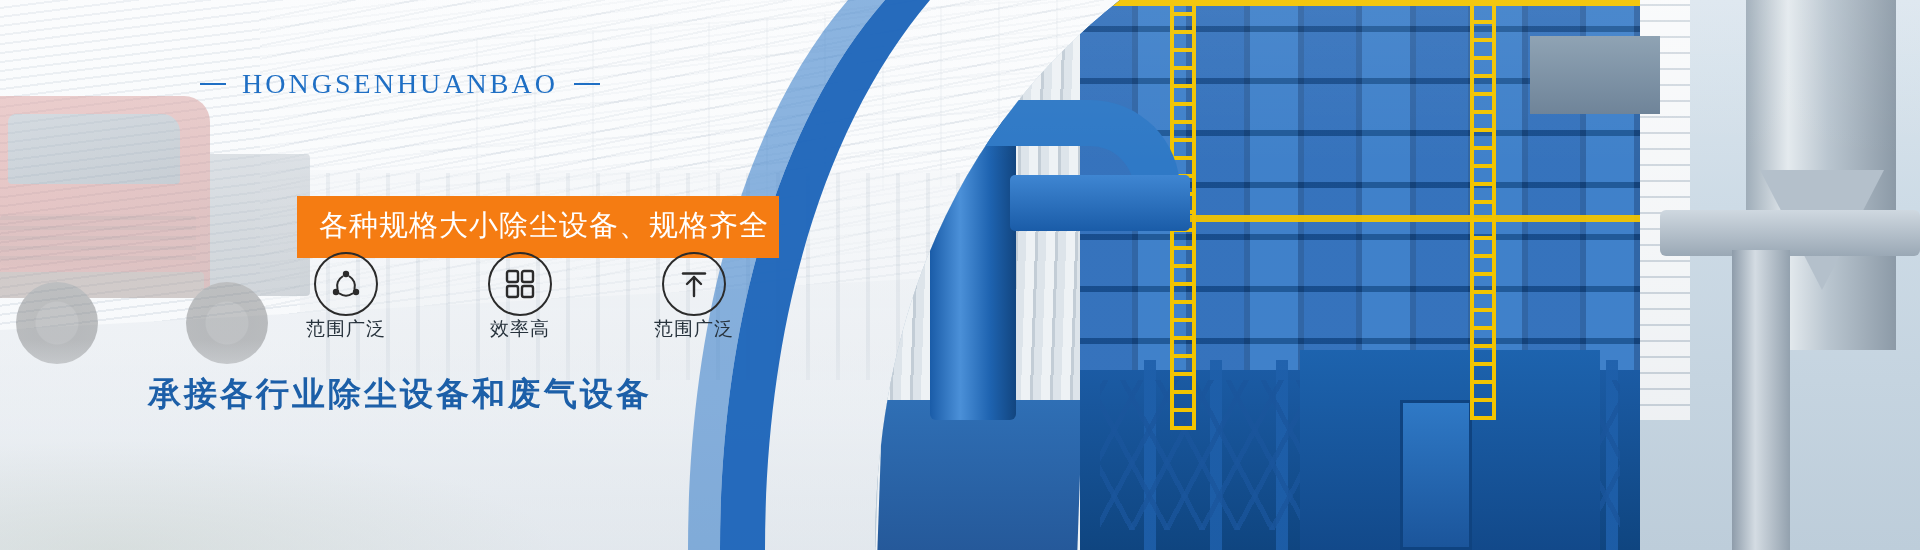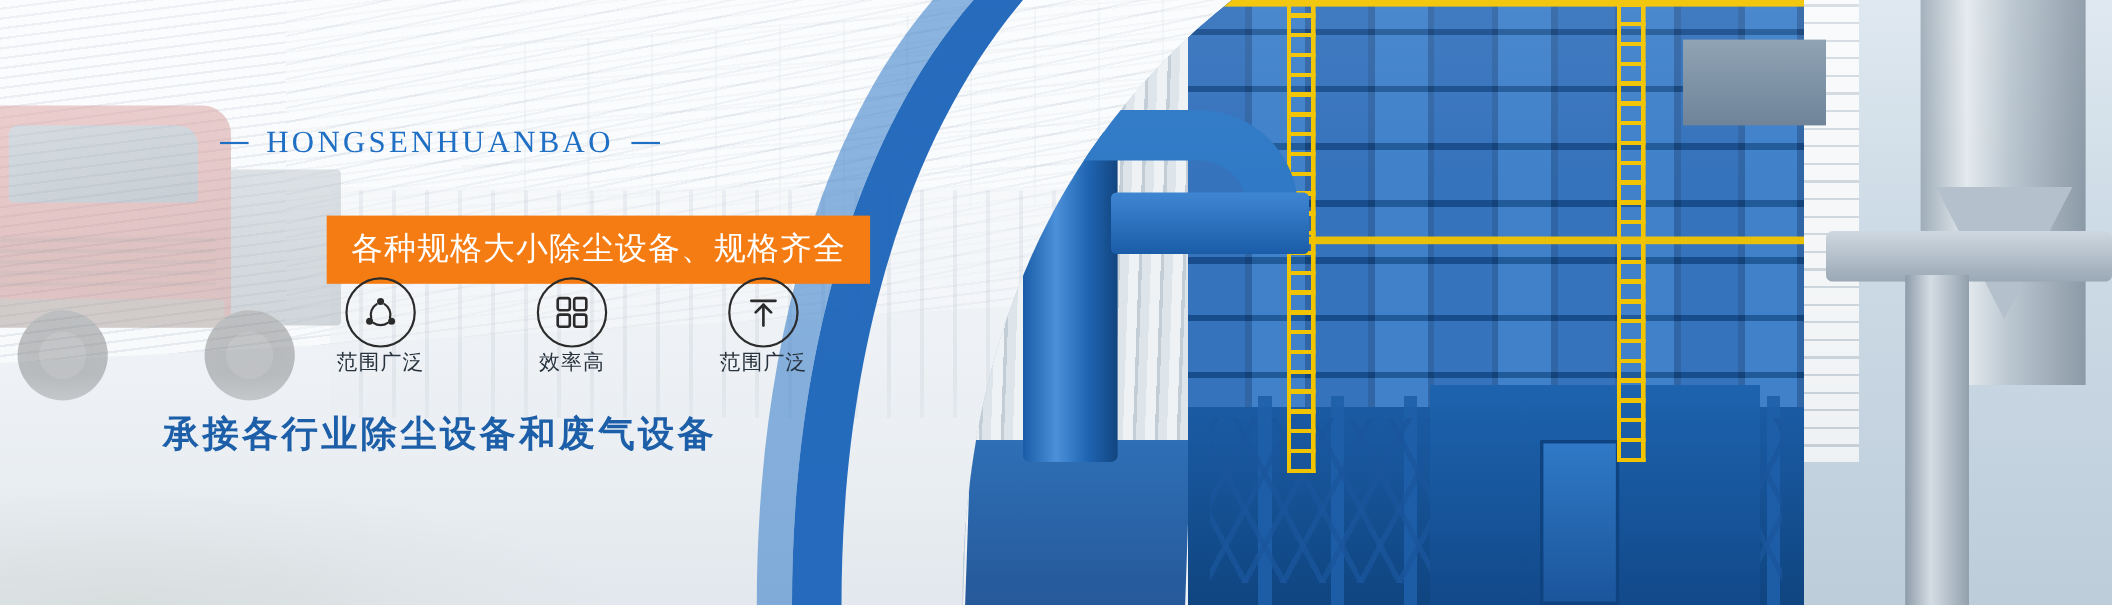--- a/index.html
+++ b/index.html
@@ -252,40 +252,39 @@
 
   
   .content { position:absolute; left:0; top:0; width:800px; height:550px; }
 
   .eyebrow {
     position:absolute; left:0; top:68px; width:800px;
     text-align:center; color:#1f6fc4; font-size:28px; letter-spacing:3px;
     font-family:"Liberation Serif","DejaVu Serif",serif;
     display:flex; align-items:center; justify-content:center; gap:16px;
     white-space:nowrap;
-    margin-top:46px;
   }
   .eyebrow .dash { width:26px; height:2px; background:#1f6fc4; display:inline-block; }
 
   .headline {
     position:absolute; left:0; top:108px; width:800px; text-align:center;
     font-size:63px; font-weight:bold; letter-spacing:2px;
     color:#3b2b2b;
     background:linear-gradient(100deg,#3a2b2b 0%,#4a3232 28%,#7a5a5c 46%,#3d2d2d 62%,#352727 100%);
     -webkit-background-clip:text; background-clip:text;
     -webkit-text-fill-color:transparent; color:transparent;
     text-shadow:none;
     white-space:nowrap;
   }
 
   .subbar {
     position:absolute; left:297px; top:196px;
     background:#f57c12; color:#ffffff;
     font-size:29px; letter-spacing:1px; font-weight:500;
-    padding:10px 22px 12px 22px; white-space:nowrap;
+    padding:10px 10px 12px 22px; white-space:nowrap;
   }
 
   .features {
     position:absolute; left:300px; top:252px; width:440px;
     display:flex; justify-content:space-between;
   }
   .feature { width:92px; text-align:center; }
   .circle {
     width:64px; height:64px; margin:0 auto; border-radius:50%;
     border:2px solid #2b2b2b; display:flex; align-items:center; justify-content:center;

